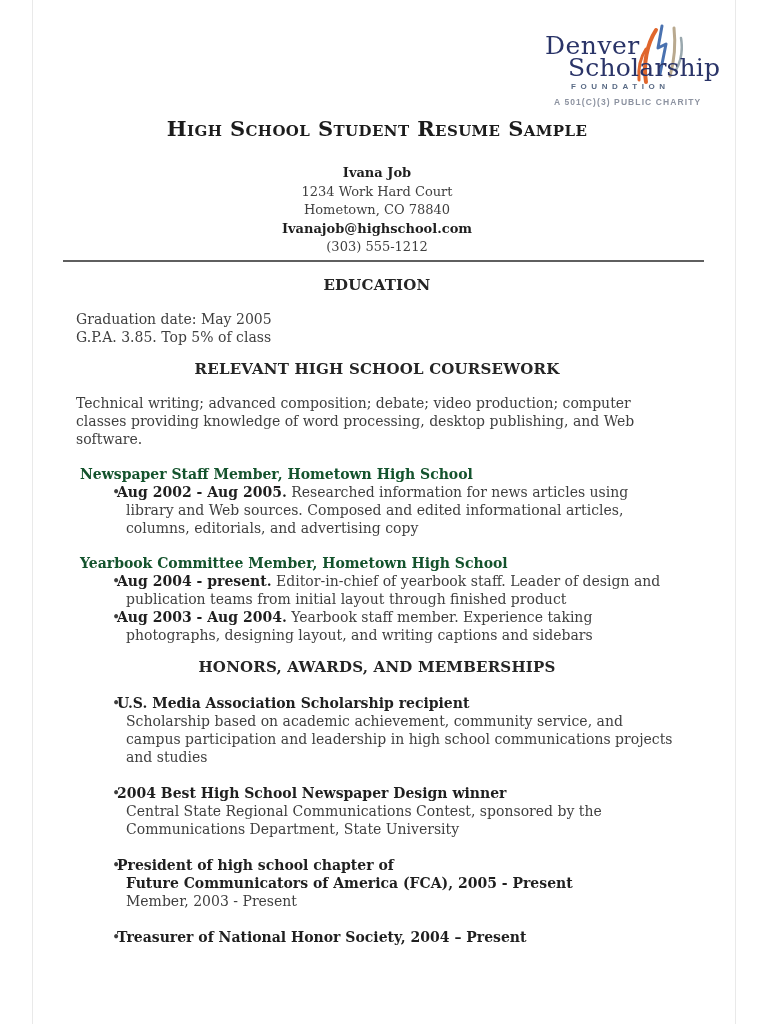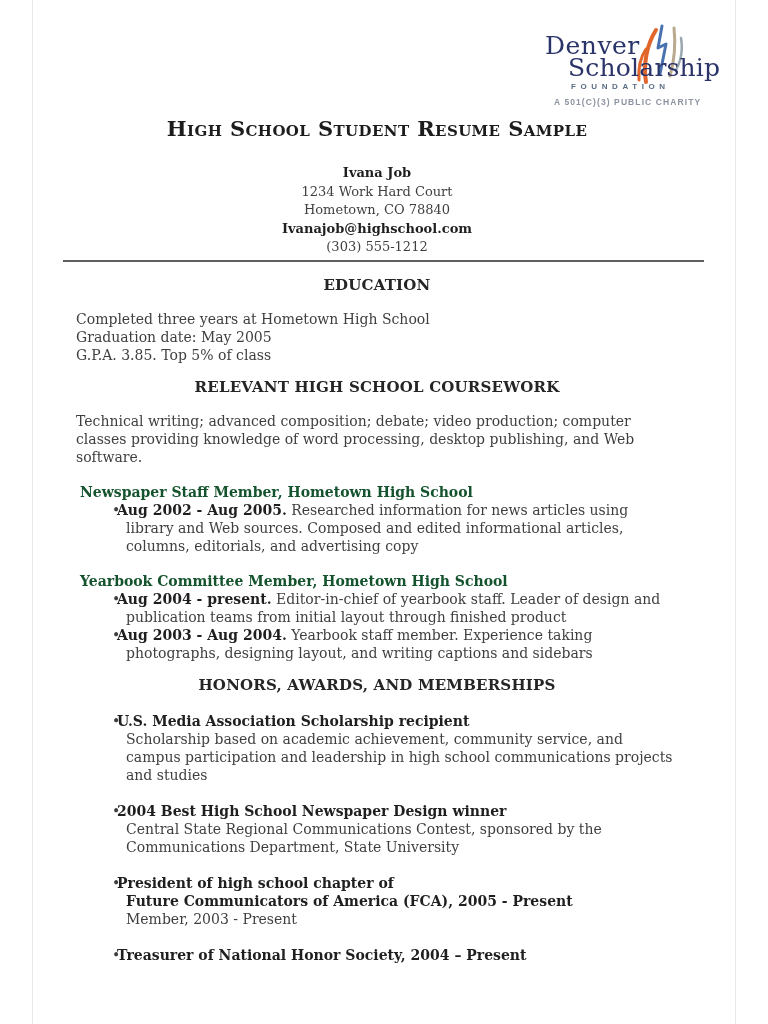--- a/index.html
+++ b/index.html
@@ -80,21 +80,20 @@
     <div>1234 Work Hard Court</div>
     <div>Hometown, CO 78840</div>
     <div class="bd">Ivanajob@highschool.com</div>
     <div>(303) 555-1212</div>
   </div>
 
   <hr class="rule">
 
   <h2 class="sec">EDUCATION</h2>
   <div class="edu">
-    <div>Completed three years at Hometown High School</div>
     <div>Graduation date: May 2005</div>
     <div>G.P.A. 3.85. Top 5% of class</div>
   </div>
 
   <h2 class="sec">RELEVANT HIGH SCHOOL COURSEWORK</h2>
   <p class="course">Technical writing; advanced composition; debate; video production; computer classes providing knowledge of word processing, desktop publishing, and Web software.</p>
 
 
   <div class="job">
     <h3>Newspaper Staff Member, Hometown High School</h3>

